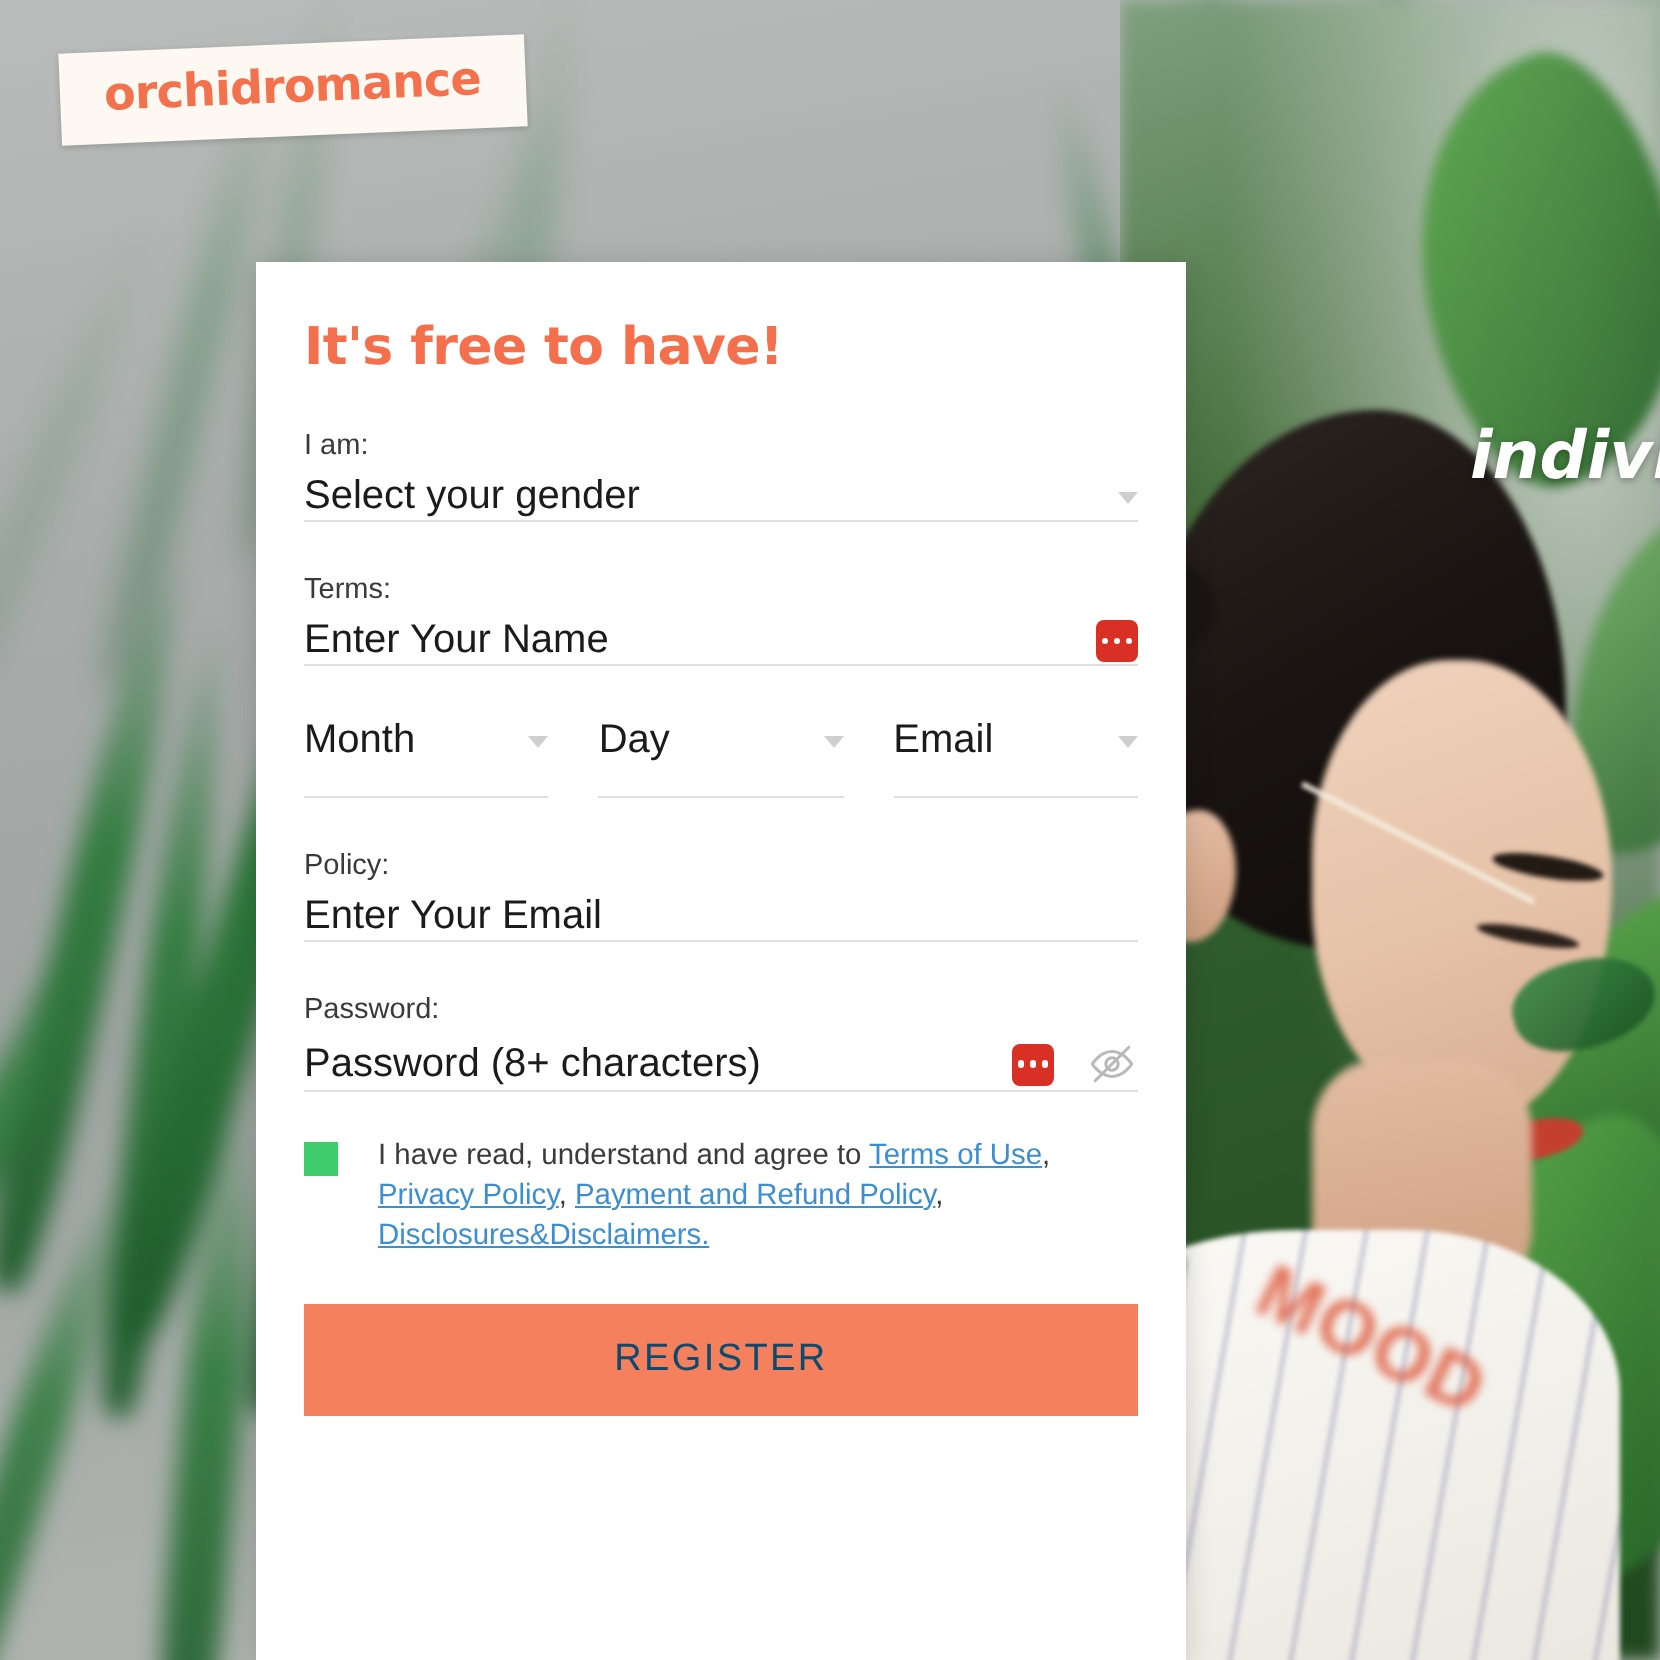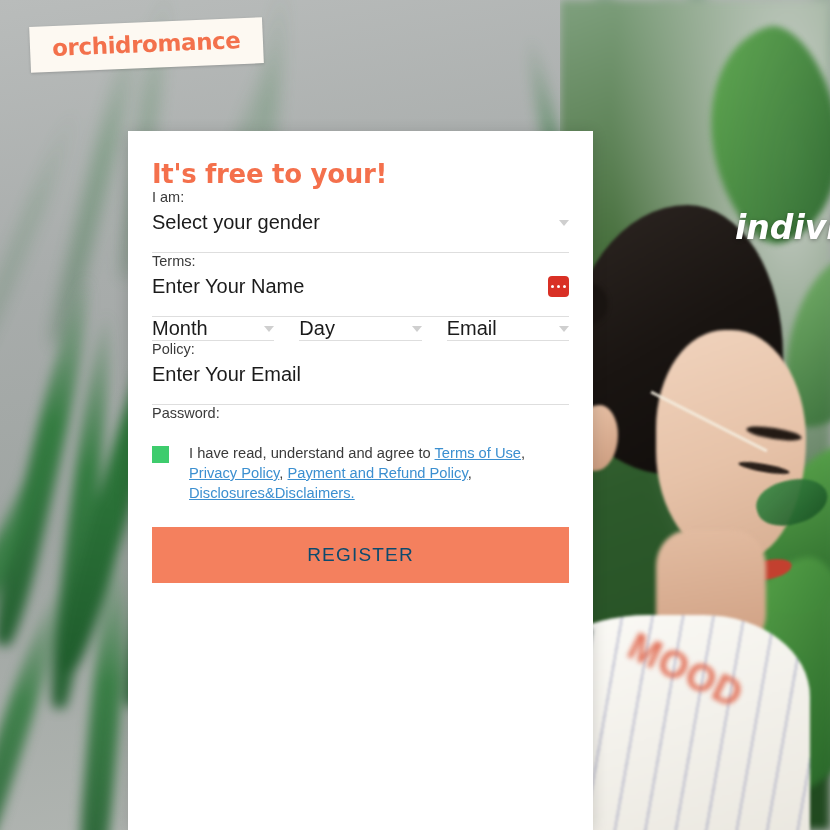--- a/index.html
+++ b/index.html
@@ -241,31 +241,31 @@
 
   .card-title {
     margin-top: 28px;
     font-family: "DejaVu Sans", sans-serif;
     font-weight: 700;
     font-size: 26px;
     color: #f4704c;
     letter-spacing: -0.3px;
   }
 
-  .field { position: relative; }
+  .field { position: relative; margin-top: 26px; }
   .field-label {
     font-size: 14.5px;
     color: #3a3a3a;
     margin-bottom: 6px;
     display: block;
   }
   .field-line {
     position: relative;
     border-bottom: 1px solid #dedede;
-    padding-bottom: 18px;
+    padding-bottom: 0;
     display: flex;
     align-items: center;
   }
   .field-value {
     font-size: 20px;
     color: #1b1b1b;
     flex: 1;
     white-space: nowrap;
     overflow: hidden;
   }
@@ -302,21 +302,21 @@
   .eye-off {
     flex: 0 0 auto;
     margin-left: 16px;
     width: 26px; height: 26px;
     display: flex; align-items: center; justify-content: center;
   }
 
   
   .birthday-row { display: flex; gap: 25px; }
   .birthday-col { flex: 1; }
-  .birthday-col .field-line { padding-bottom: 0; }
+  .birthday-col .field-line { padding-bottom: 16px; }
 
   
   .terms {
     margin-top: 22px;
     display: flex;
     align-items: flex-start;
   }
   .checkbox {
     flex: 0 0 auto;
     width: 17px; height: 17px;
@@ -405,21 +405,21 @@
   </div>
 
   <div class="logo-banner">
     <div class="logo-text">orchidromance</div>
   </div>
 
   <div class="tagline">indivi</div>
 
   <div class="card">
 
-    <div class="card-title">It's free to your!</div>
+    <div class="card-title">It's free to have!</div>
 
     
     <div class="field">
       <label class="field-label">I am:</label>
       <div class="field-line">
         <span class="field-value">Select your gender</span>
         <span class="chevron"></span>
       </div>
     </div>
 
@@ -464,20 +464,35 @@
     <div class="field">
       <label class="field-label">Policy:</label>
       <div class="field-line">
         <span class="field-value">Enter Your Email</span>
       </div>
     </div>
 
     
     <div class="field">
       <label class="field-label">Password:</label>
+      <div class="field-line">
+        <span class="field-value">Password (8+ characters)</span>
+        <span class="pm-badge">
+            <i></i>
+            <i></i>
+            <i></i>
+          </span>
+        <span class="eye-off">
+          <svg width="24" height="24" viewBox="0 0 24 24" fill="none" stroke="#b9b9b9" stroke-width="1.5" stroke-linecap="round">
+            <path d="M2.2 12S5.8 5.8 12 5.8 21.8 12 21.8 12 18.2 18.2 12 18.2 2.2 12 2.2 12Z"></path>
+            <circle cx="12" cy="12" r="3.1"></circle>
+            <path d="M3.6 20.4 20.4 3.6"></path>
+          </svg>
+        </span>
+      </div>
     </div>
 
     
     <div class="terms">
       <span class="checkbox"></span>
       <div class="terms-text">
         <span>I have read, understand and agree to </span><a href="#">Terms of Use</a><span>, </span><a href="#">Privacy Policy</a><span>, </span><a href="#">Payment and Refund Policy</a><span>, </span><a href="#">Disclosures&amp;Disclaimers.</a>
       </div>
     </div>
 

